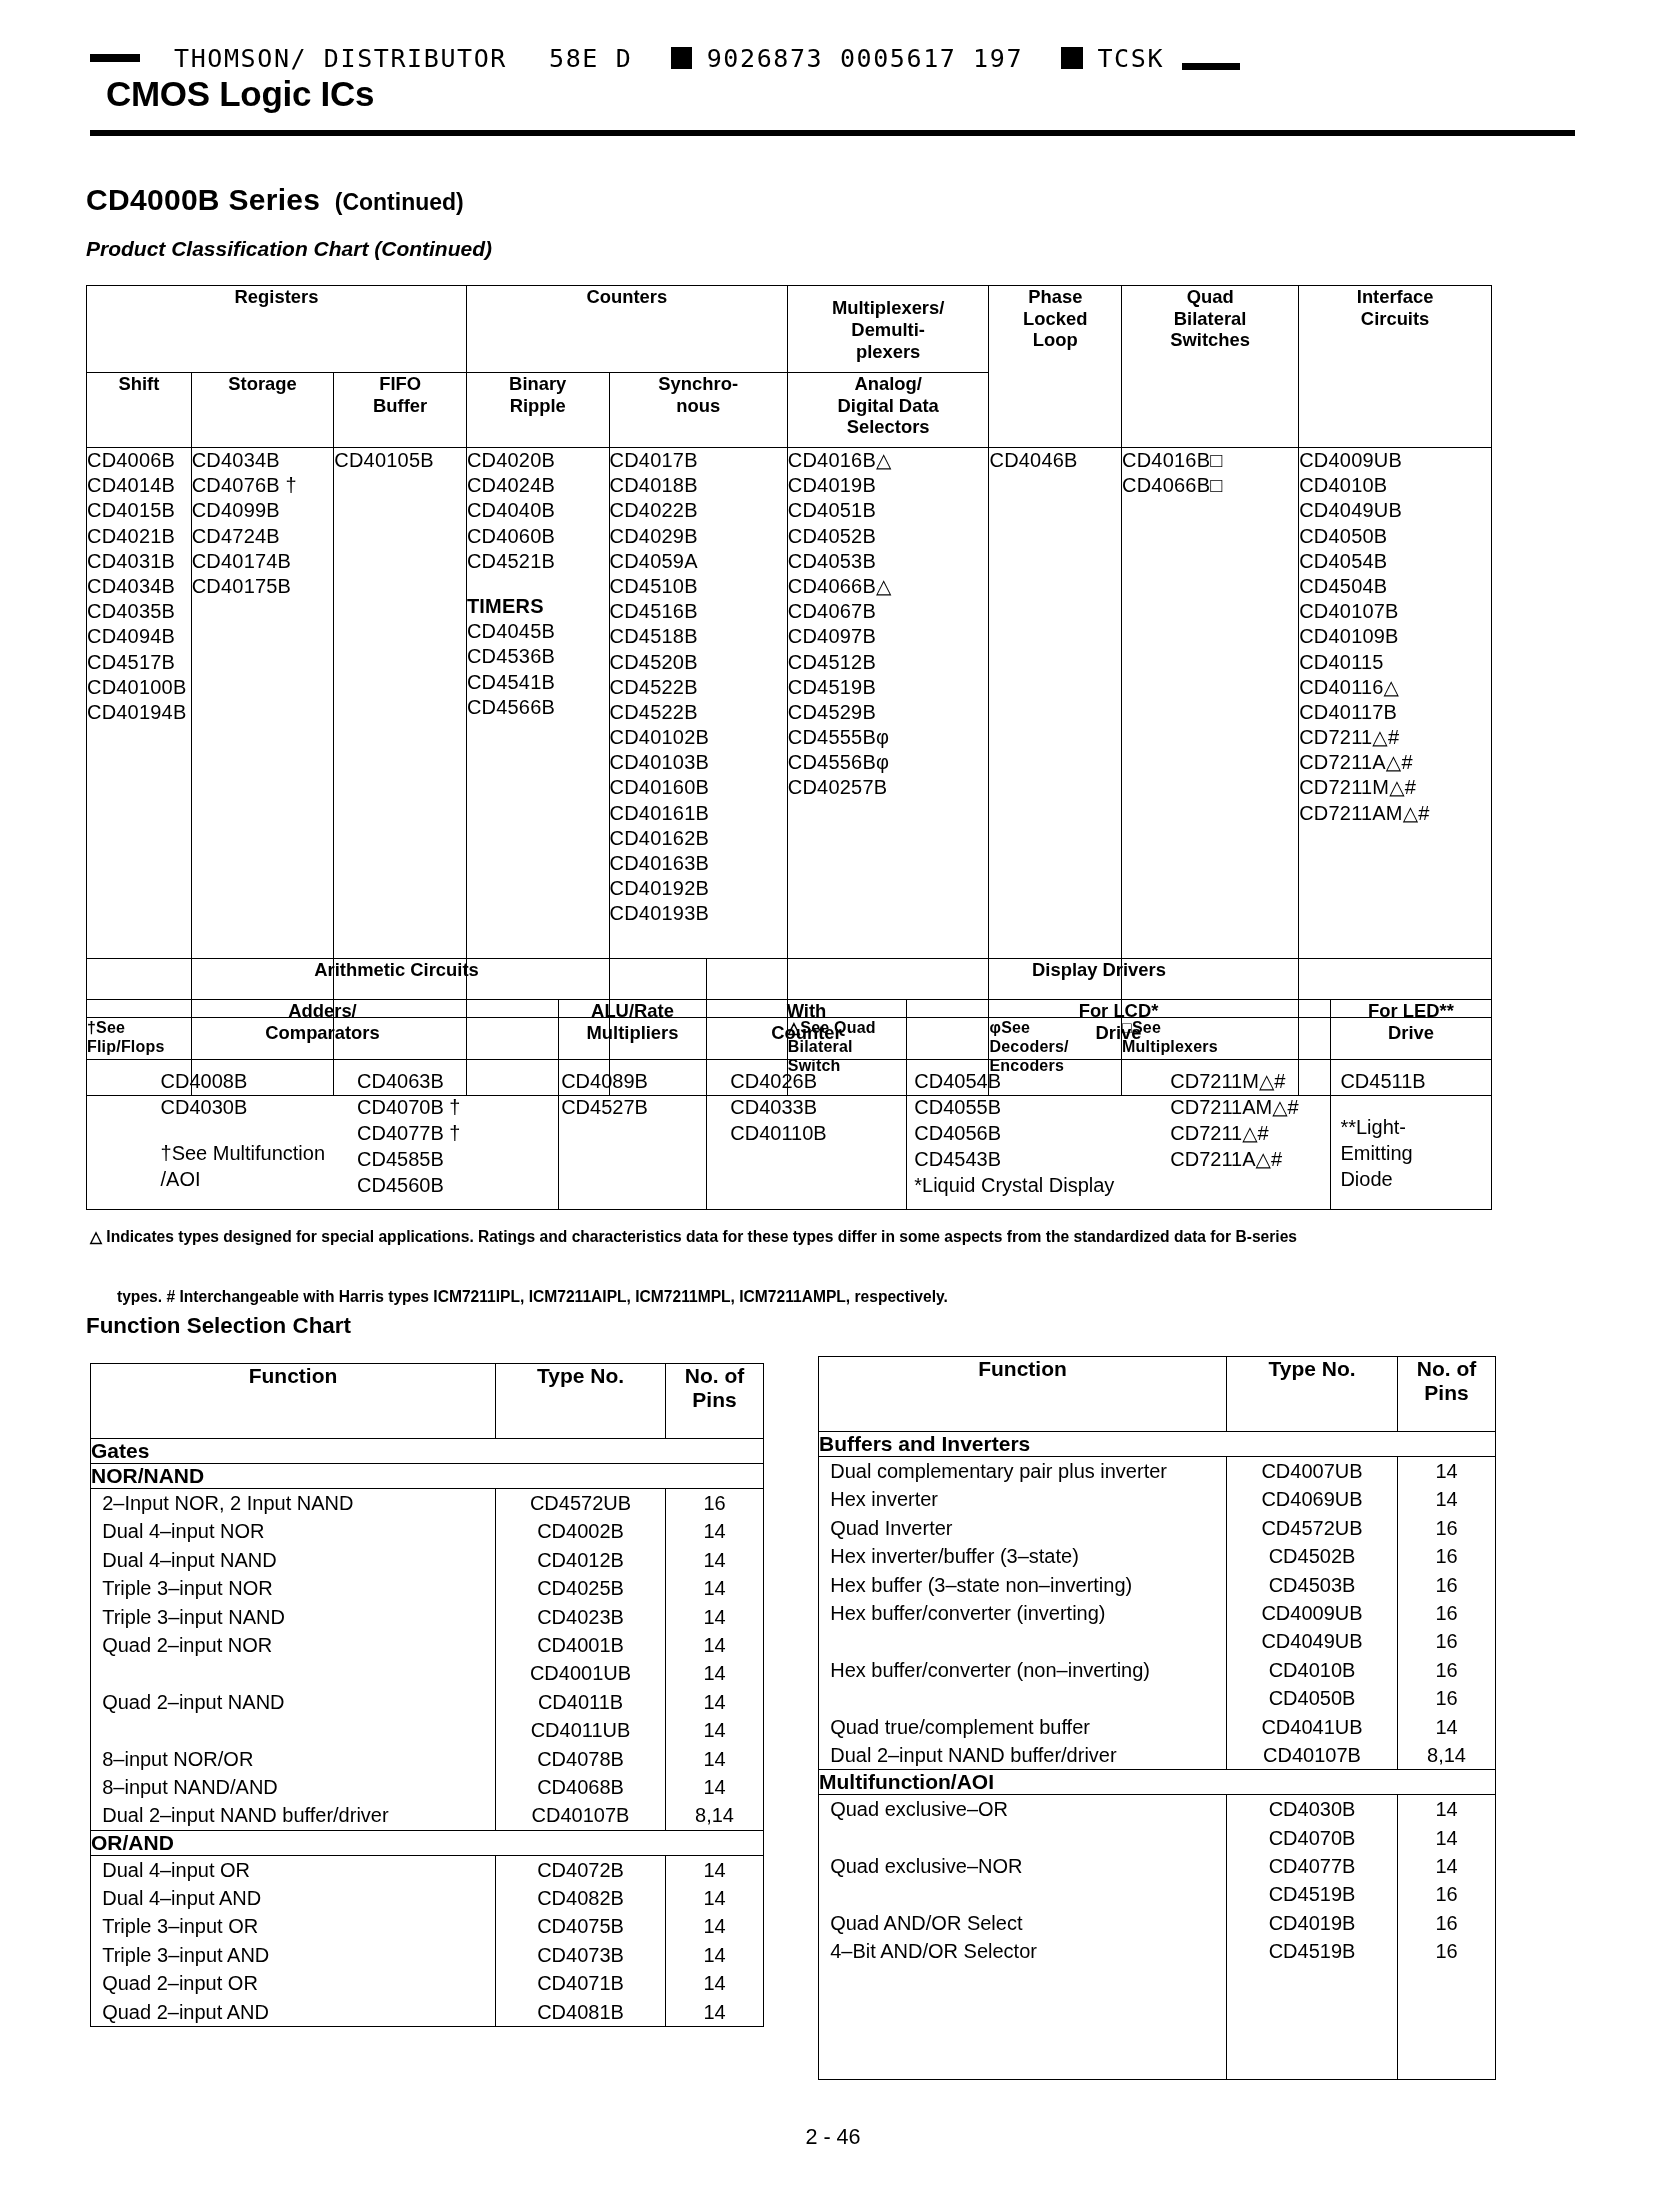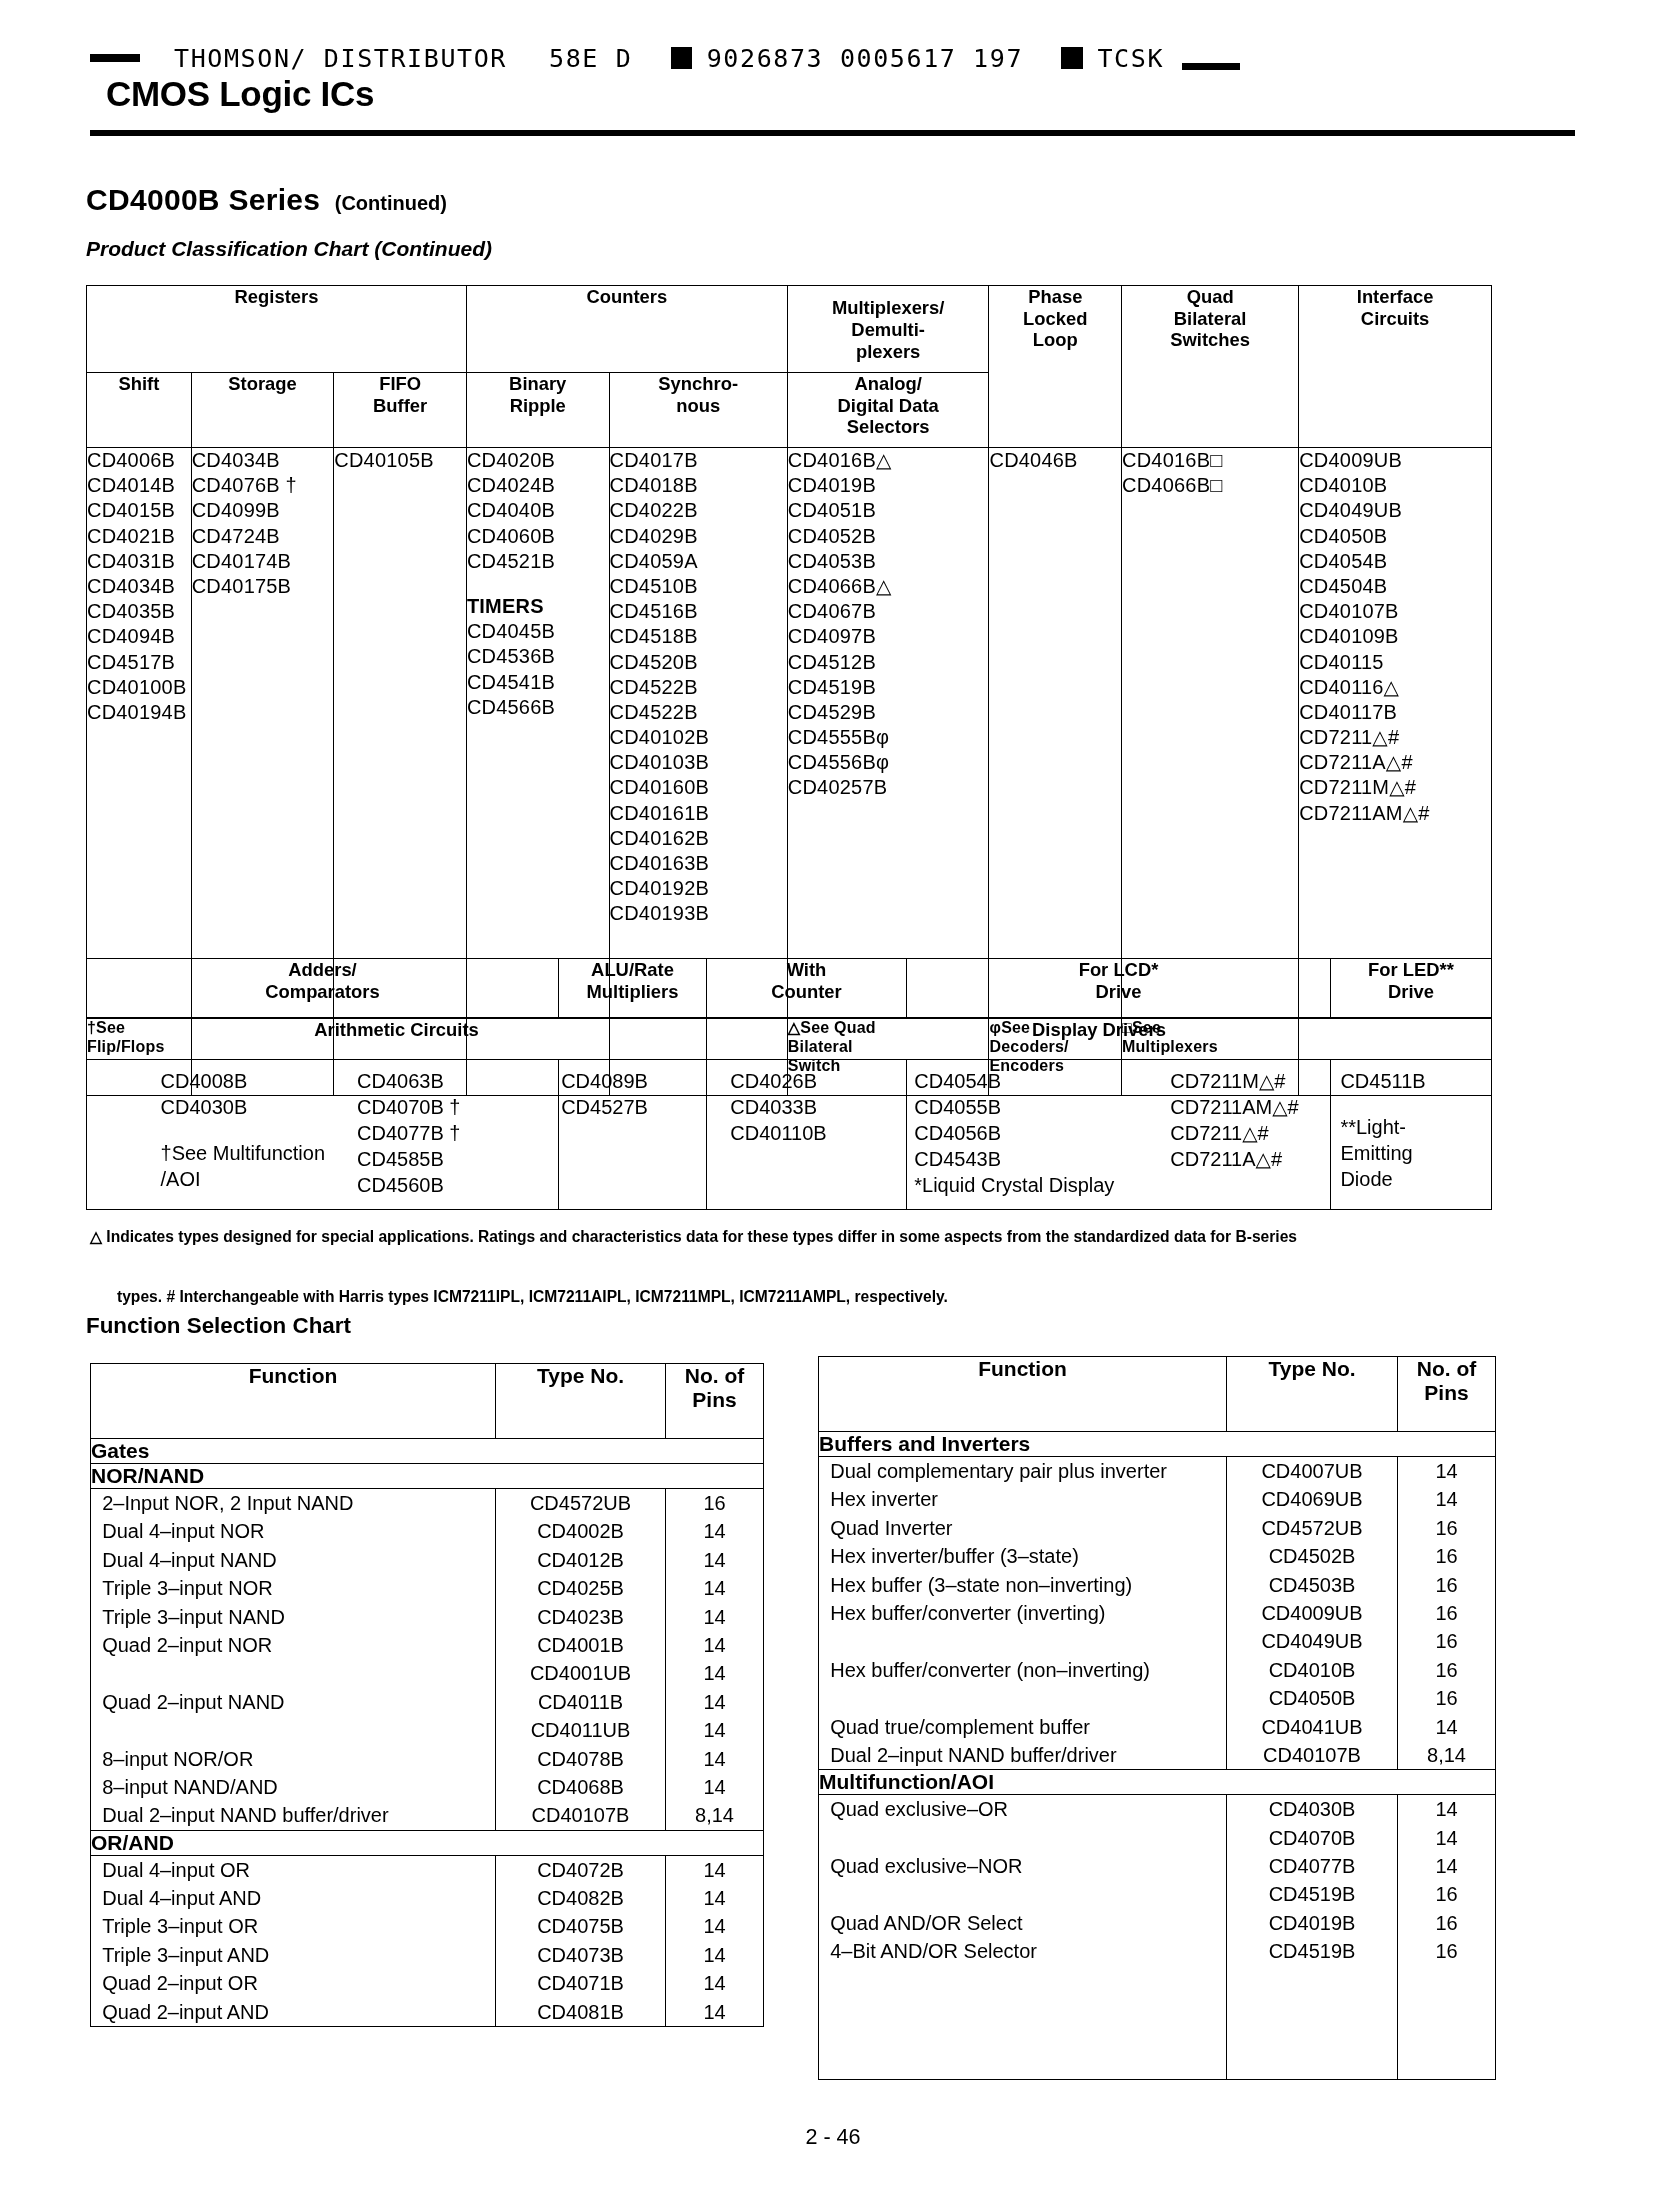--- a/index.html
+++ b/index.html
@@ -81,21 +81,21 @@
 
   
   .series-title {
     position: absolute;
     left: 86px; top: 183px;
     font-size: 30px;
     font-weight: bold;
     letter-spacing: 0.3px;
   }
   .series-title .cont {
-    font-size: 20px;
+    font-size: 23px;
     font-weight: bold;
     margin-left: 14.4px;
     letter-spacing: 0;
   }
   .subtitle {
     position: absolute;
     left: 86px; top: 237px;
     font-size: 21px;
     font-weight: bold;
     font-style: italic;
@@ -449,33 +449,33 @@
   <table class="grid outer" id="arith-table">
     <colgroup>
       <col style="width:472px">
         <col style="width:148px">
       <col style="width:200px">
         <col style="width:424px">
         <col style="width:161px">
     </colgroup>
     <tbody>
         <tr>
+      <td colspan="2" class="hcell-mid" style="height:35px;padding-bottom:4.8px">
+        <span>Arithmetic Circuits</span>
+      </td>
+      <td colspan="3" class="hcell-mid" style="padding-bottom:4.8px">
+        <span>Display Drivers</span>
+      </td>
+    </tr>
+    <tr>
       <td class="hcell" style="height:59px">Adders/<br>Comparators</td>
       <td class="hcell">ALU/Rate<br>Multipliers</td>
       <td class="hcell">With<br>Counter</td>
       <td class="hcell">For LCD*<br>Drive</td>
       <td class="hcell">For LED**<br>Drive</td>
-    </tr>
-    <tr>
-      <td colspan="2" class="hcell-mid" style="height:35px;padding-bottom:4.8px">
-        <span>Arithmetic Circuits</span>
-      </td>
-      <td colspan="3" class="hcell-mid" style="padding-bottom:4.8px">
-        <span>Display Drivers</span>
-      </td>
     </tr>
     <tr>
       <td style="height:149px">
         <div class="twocolparts">
               <div class="c" id="ar0a">
                 <div>CD4008B</div>
                 <div>CD4030B</div>
                 <div class="blankline">&nbsp;</div>
                 <div>†See Multifunction</div>
                 <div>/AOI</div>

